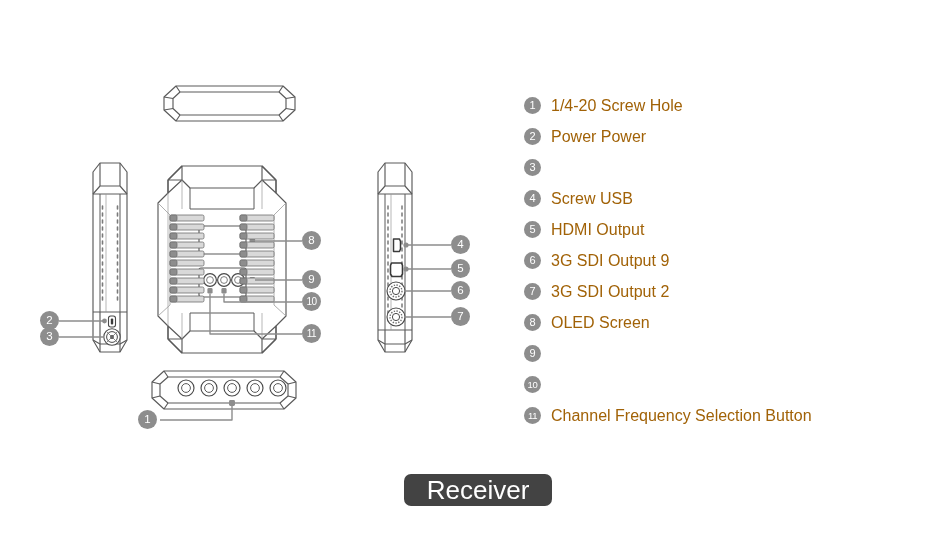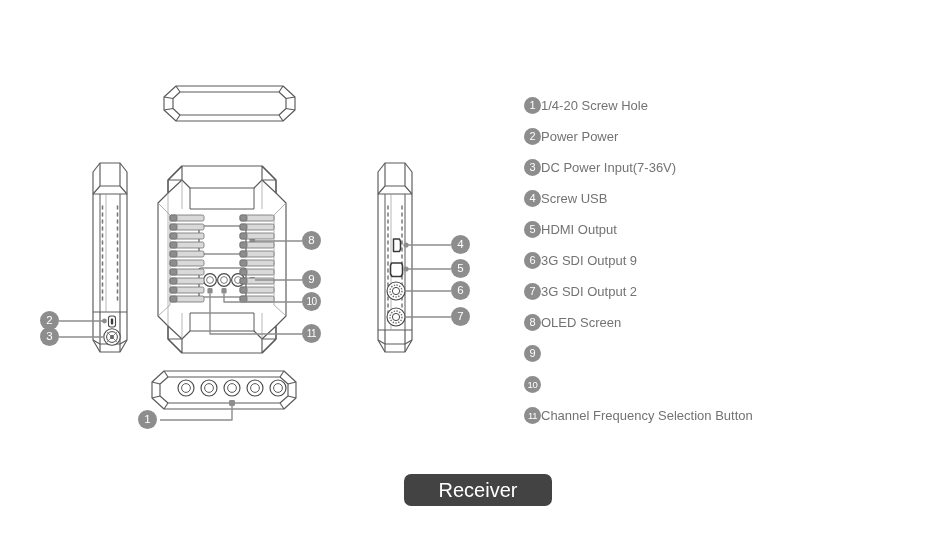--- a/index.html
+++ b/index.html
@@ -16,36 +16,36 @@
     display:flex;align-items:center;height:31px;
   }
   .legend-badge{
     width:17px;height:17px;border-radius:50%;
     background:#8d8d8d;color:#ffffff;
     font-size:11px;line-height:17px;text-align:center;
     flex:0 0 17px;font-family:"Liberation Sans",sans-serif;
   }
   .legend-badge.wide{font-size:9.5px;letter-spacing:-0.4px;}
   .legend-label{
-    font-size:13px;color:#737373;white-space:nowrap;
+    margin-left:10px;font-size:16px;color:#a16207;white-space:nowrap;
   }
 
   
   .callout{
     position:absolute;width:19px;height:19px;border-radius:50%;
     background:#8d8d8d;color:#fff;font-size:11.5px;line-height:19px;
     text-align:center;
   }
   .callout.wide{font-size:10px;letter-spacing:-0.5px;}
 
   
   .receiver{
     position:absolute;left:404px;top:474px;width:148px;height:32px;
     background:#434343;border-radius:7px;
-    color:#ffffff;font-size:20px;line-height:32px;text-align:center;
+    color:#ffffff;font-size:26px;line-height:32px;text-align:center;
   }
 </style>
 </head>
 <body>
 
 <svg id="canvas" viewBox="0 0 950 552">
   <defs>
     <g id="fin">
       <rect x="0" y="0" width="34" height="6" rx="1.6" fill="#d9d9d9" stroke="#6f6f6f" stroke-width="0.8"></rect>
       <rect x="0" y="0" width="7" height="6" rx="1.6" fill="#8d8d8d" stroke="#6f6f6f" stroke-width="0.8"></rect>
@@ -287,21 +287,20 @@
   <div class="legend-row">
     <div class="legend-badge">1</div>
     <div class="legend-label">1/4-20 Screw Hole</div>
   </div>
   <div class="legend-row">
     <div class="legend-badge">2</div>
     <div class="legend-label">Power Power</div>
   </div>
   <div class="legend-row">
     <div class="legend-badge">3</div>
-    <div class="legend-label">DC Power Input(7-36V)</div>
   </div>
   <div class="legend-row">
     <div class="legend-badge">4</div>
     <div class="legend-label">Screw USB</div>
   </div>
   <div class="legend-row">
     <div class="legend-badge">5</div>
     <div class="legend-label">HDMI Output</div>
   </div>
   <div class="legend-row">

